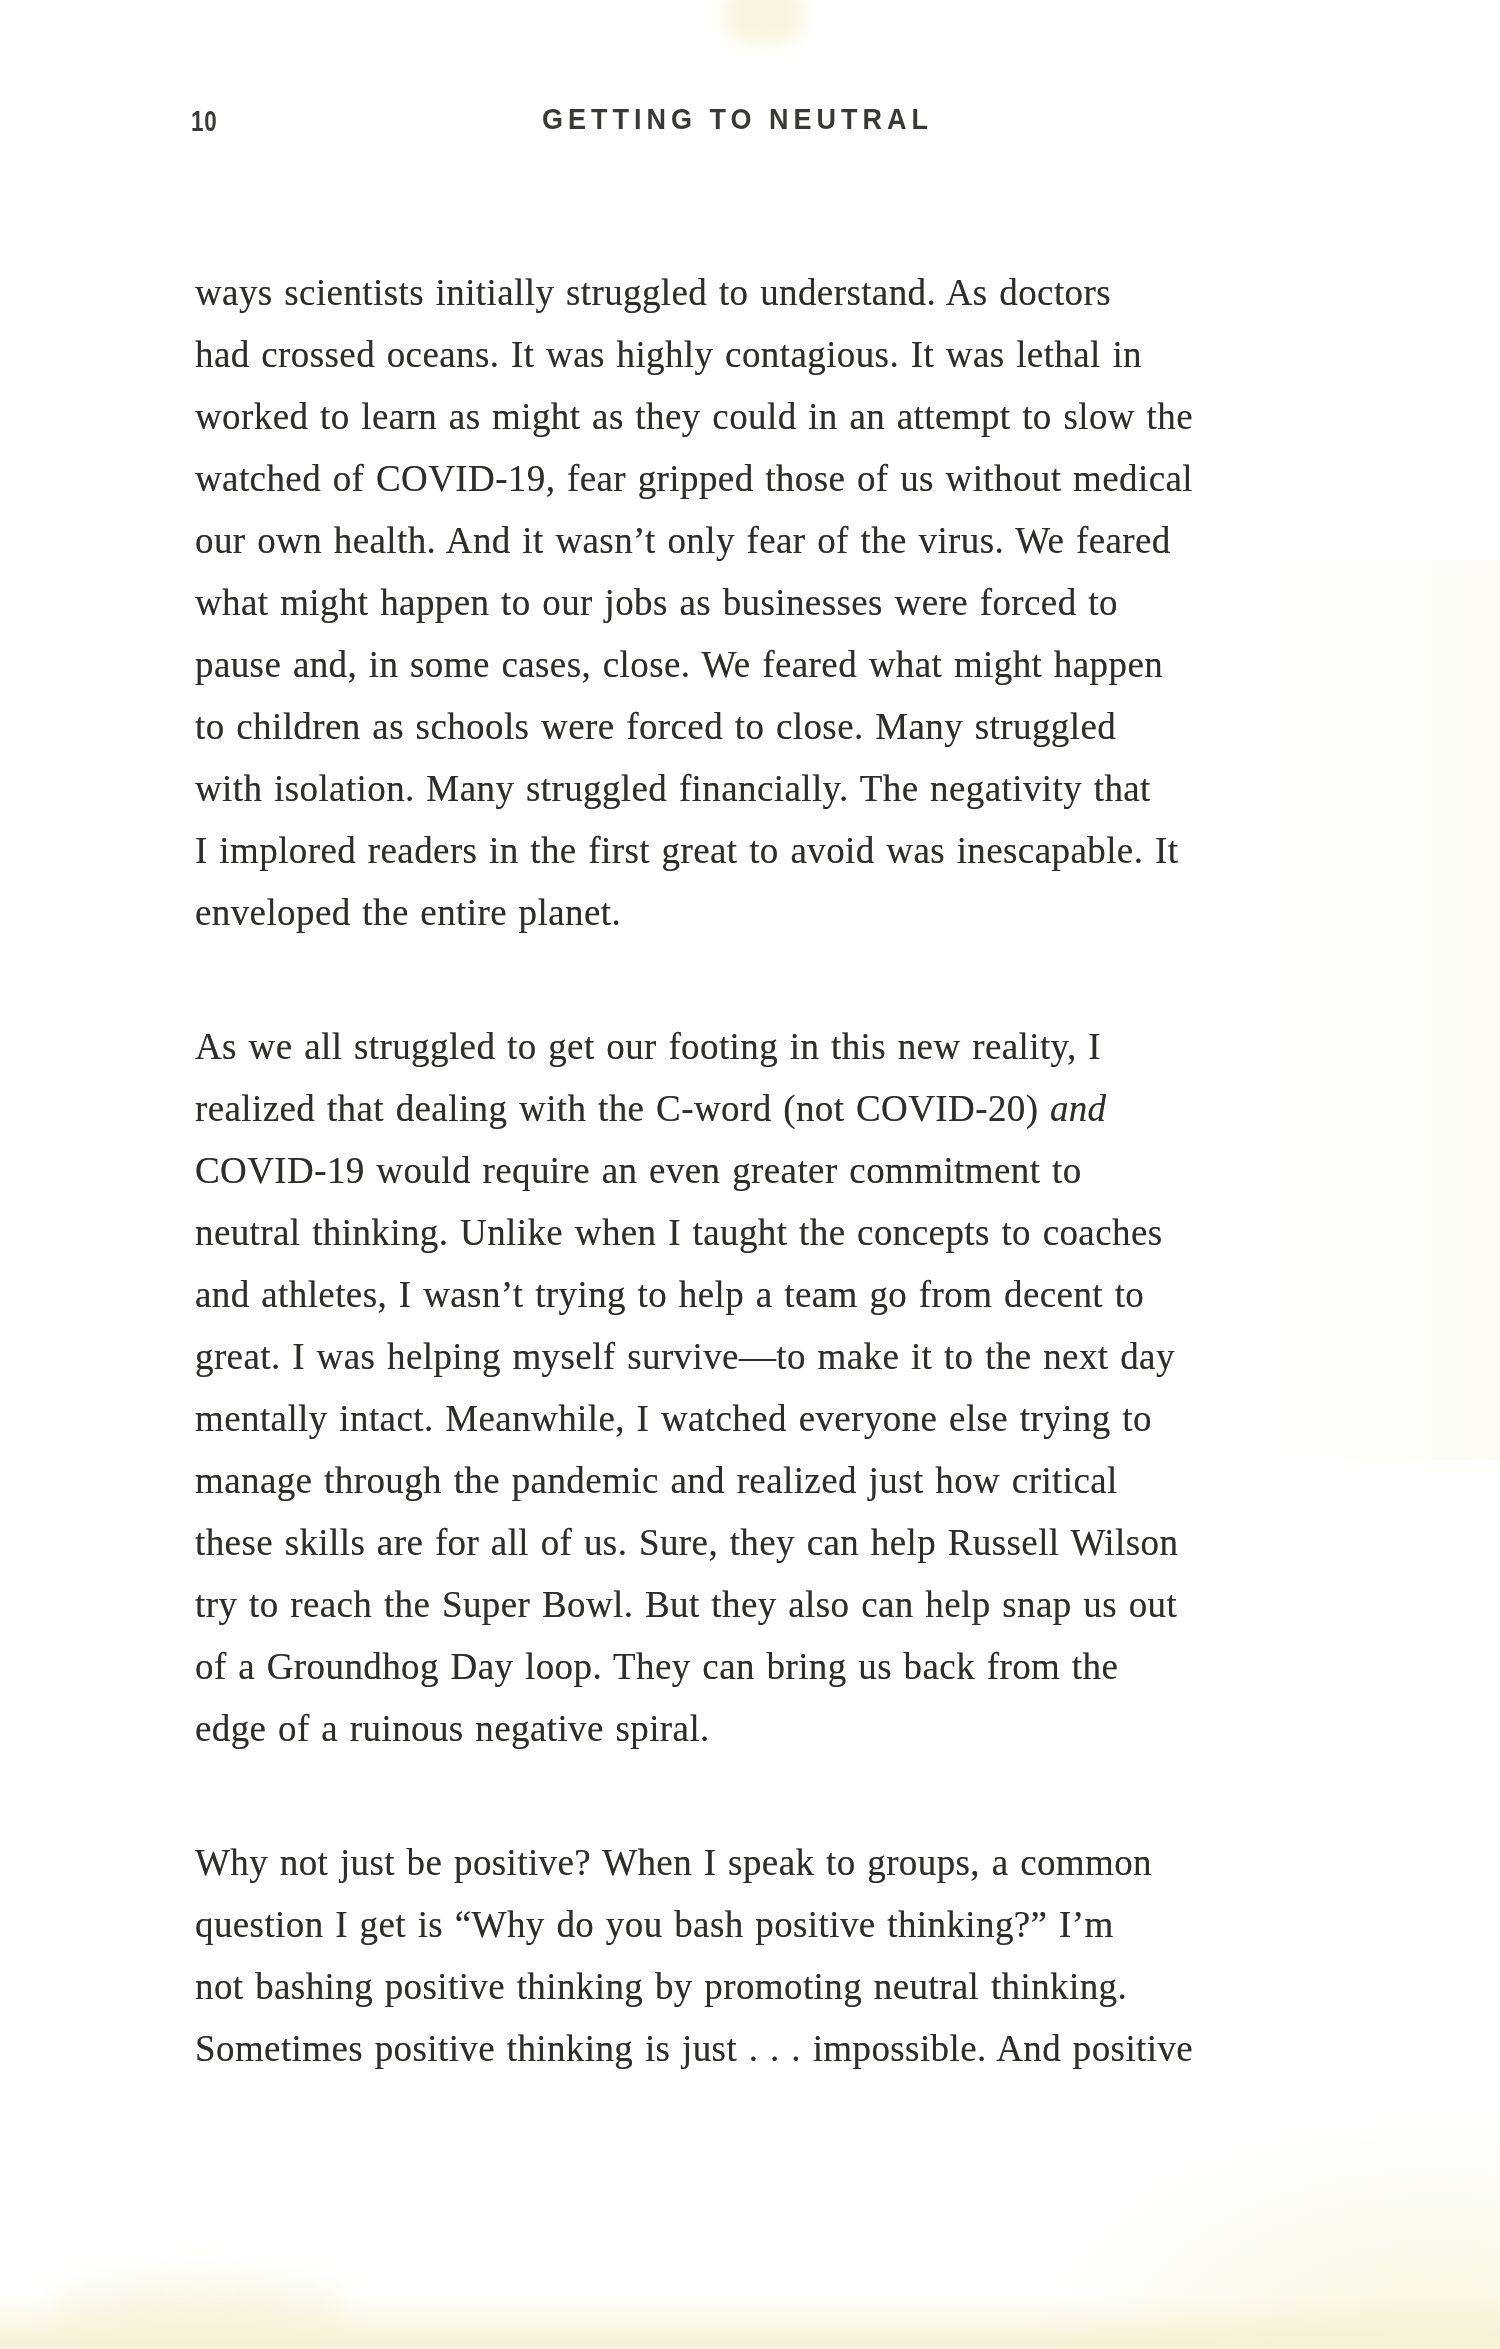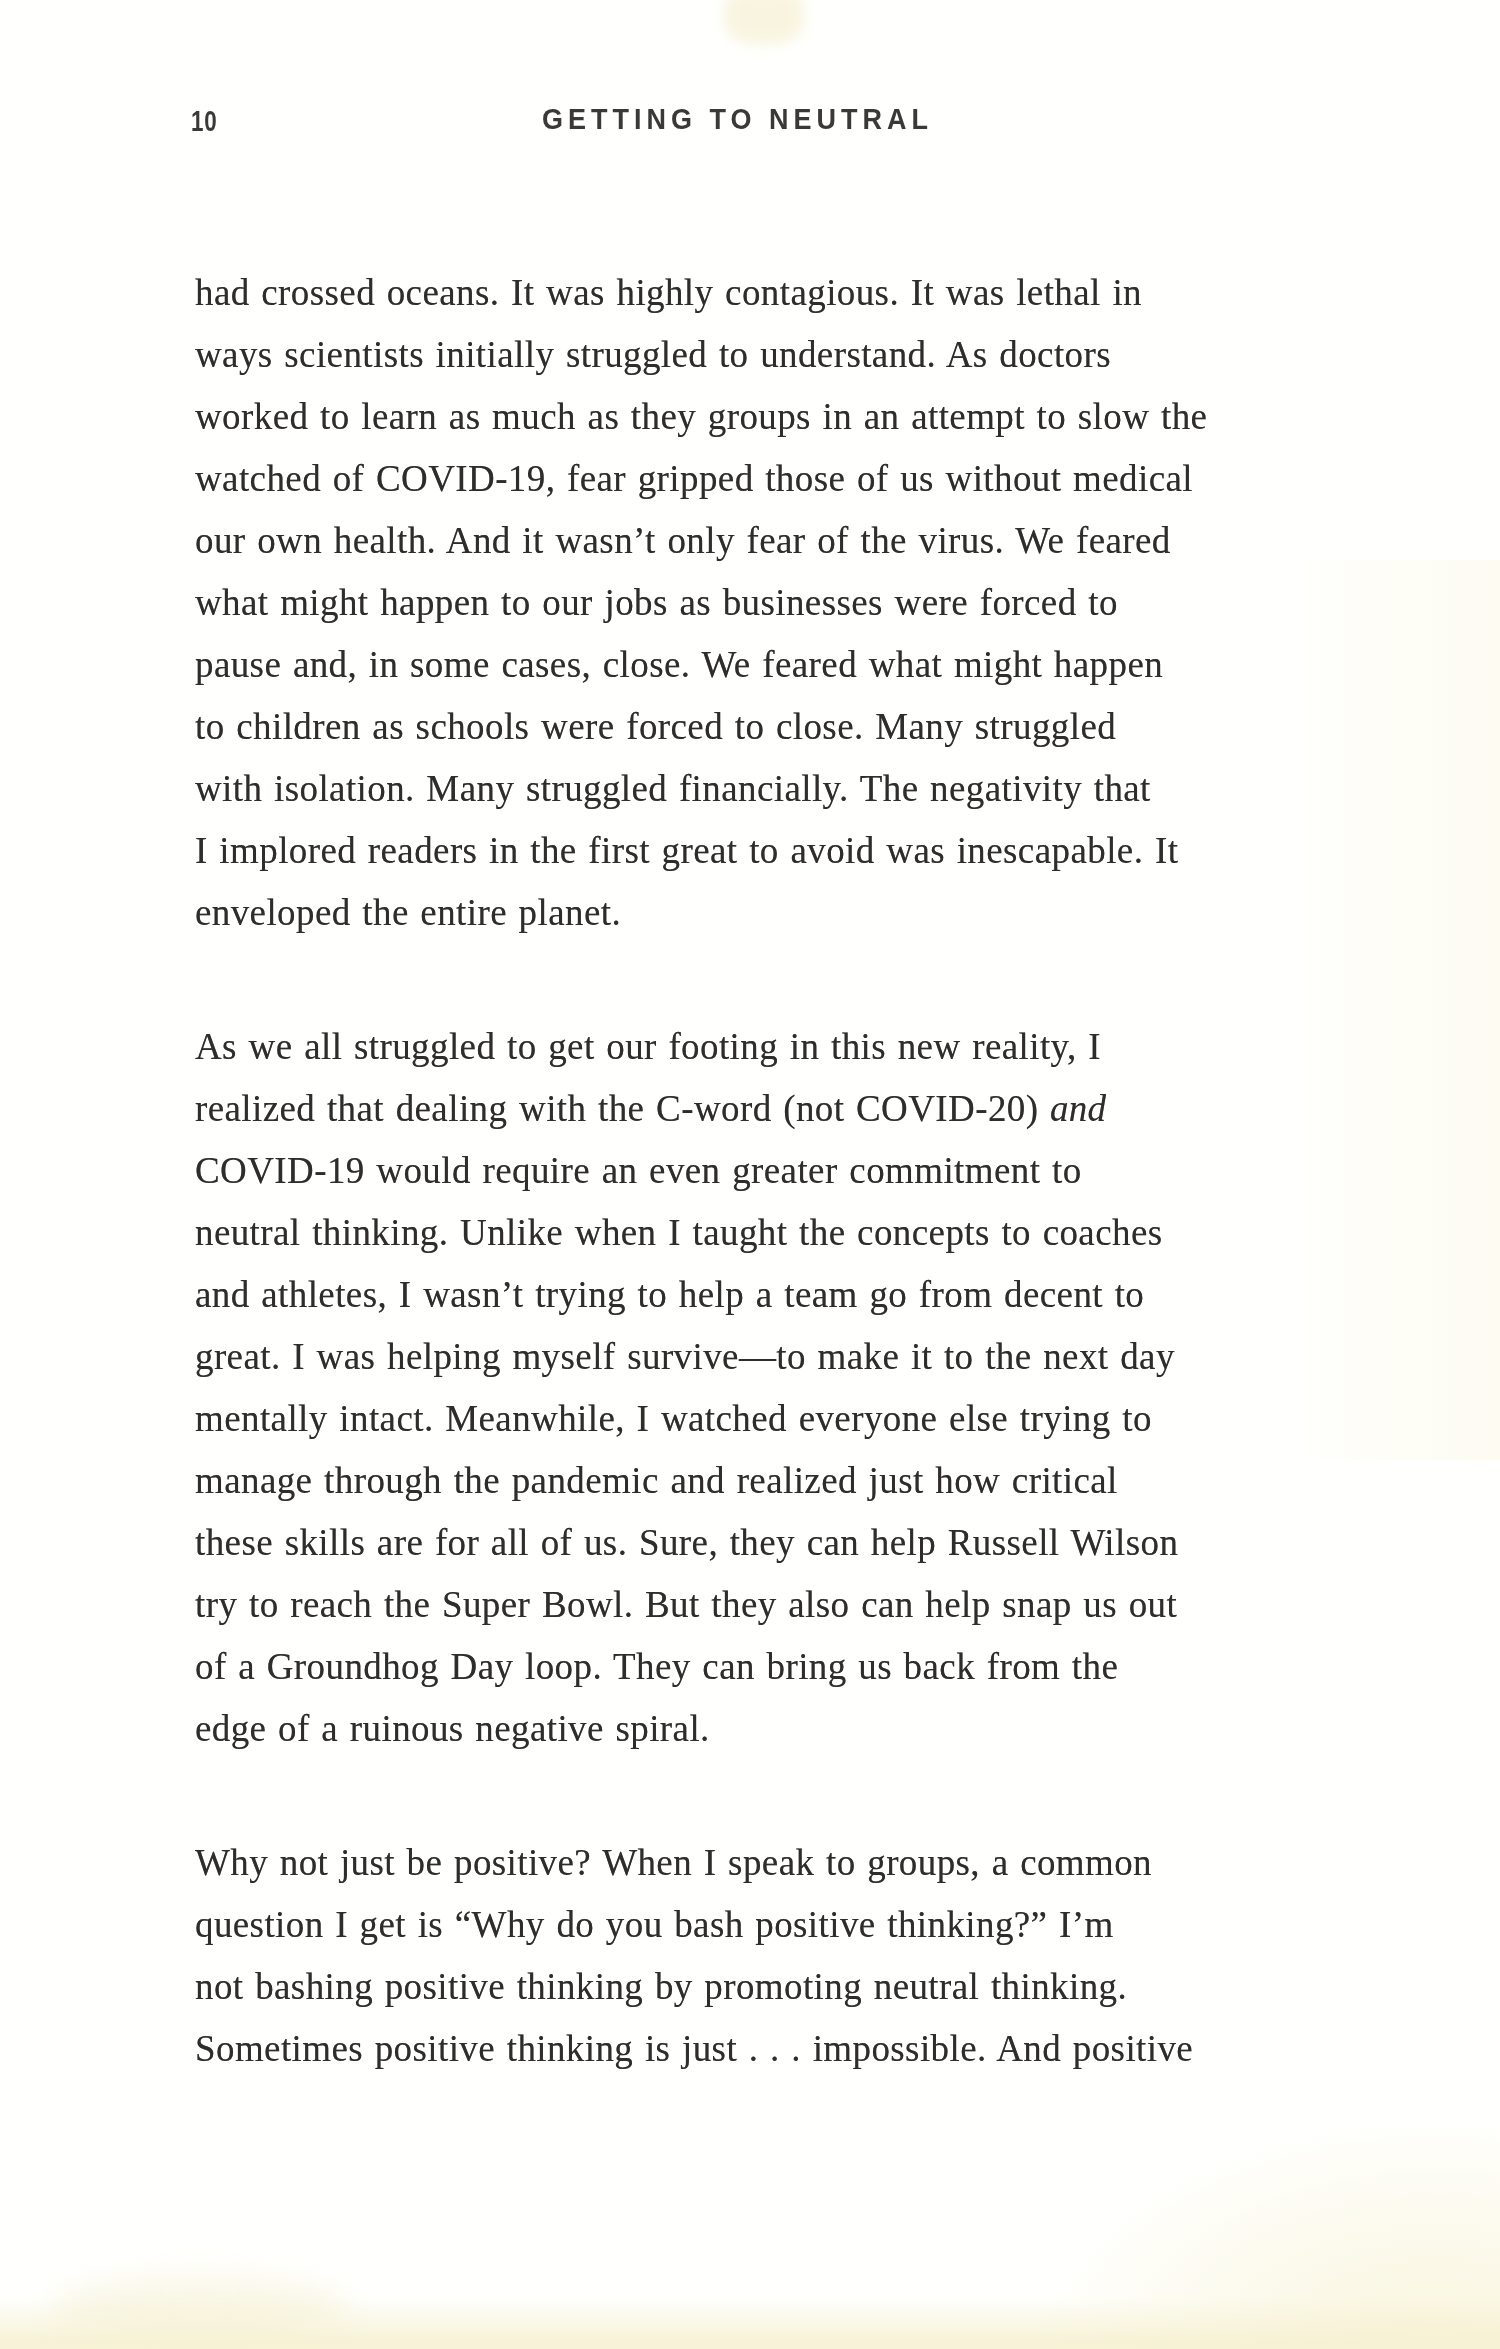--- a/index.html
+++ b/index.html
@@ -58,23 +58,23 @@
   <div class="stain stain-bottom-right"></div>
   <div class="stain stain-bottom-band"></div>
 
   <header class="running-header">
     <span class="page-num">10</span>
     <span class="run-title">GETTING TO NEUTRAL</span>
   </header>
 
   <main class="text-block" id="text-block">
       <div class="paragraph">
+        <div class="line"><span>ways scientists initially struggled to understand. As doctors</span></div>
         <div class="line"><span>had crossed oceans. It was highly contagious. It was lethal in</span></div>
-        <div class="line"><span>ways scientists initially struggled to understand. As doctors</span></div>
-        <div class="line"><span>worked to learn as much as they groups in an attempt to slow the</span></div>
+        <div class="line"><span>worked to learn as might as they could in an attempt to slow the</span></div>
         <div class="line"><span>watched of COVID-19, fear gripped those of us without medical</span></div>
         <div class="line"><span>our own health. And it wasn’t only fear of the virus. We feared</span></div>
         <div class="line"><span>what might happen to our jobs as businesses were forced to</span></div>
         <div class="line"><span>pause and, in some cases, close. We feared what might happen</span></div>
         <div class="line"><span>to children as schools were forced to close. Many struggled</span></div>
         <div class="line"><span>with isolation. Many struggled financially. The negativity that</span></div>
         <div class="line"><span>I implored readers in the first great to avoid was inescapable. It</span></div>
         <div class="line"><span>enveloped the entire planet.</span></div>
       </div>
       <div class="paragraph">

